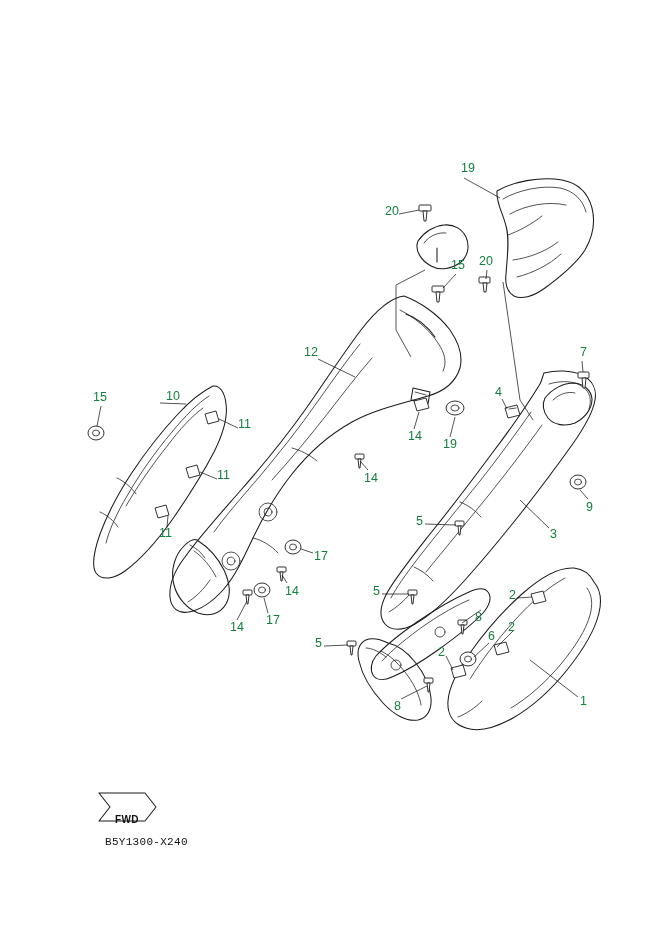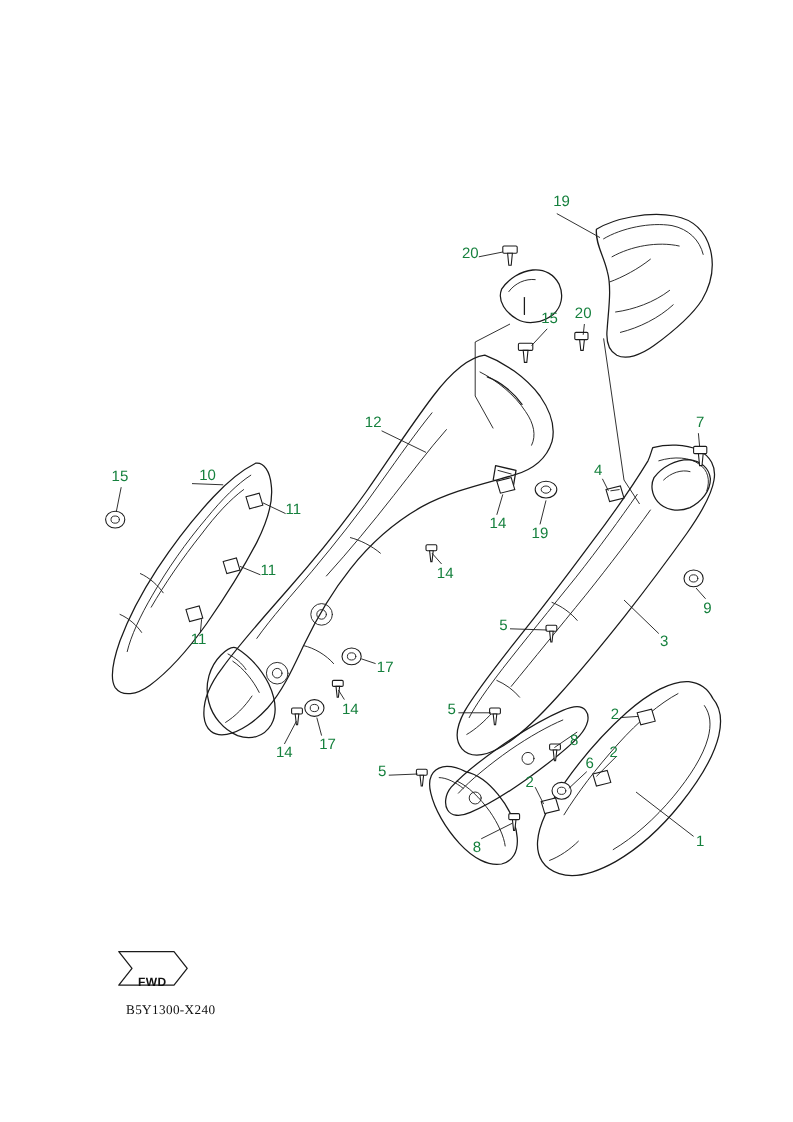--- a/index.html
+++ b/index.html
@@ -36,21 +36,21 @@
     position: absolute;
     font-family: "Liberation Sans", sans-serif;
     font-size: 10px;
     font-weight: bold;
     color: #111;
     letter-spacing: 0.4px;
     margin-top: 12px;
   }
   .diagram-code {
     position: absolute;
-    font-family: Liberation Serif, serif;
+    font-family: Liberation Mono, monospace;
     font-size: 11px;
     color: #111;
     letter-spacing: 0.3px;
     white-space: nowrap;
     padding-left: 32px;
   }
   .part-stroke {
     fill: none;
     stroke: #1b1b1b;
     stroke-width: 1.05;

